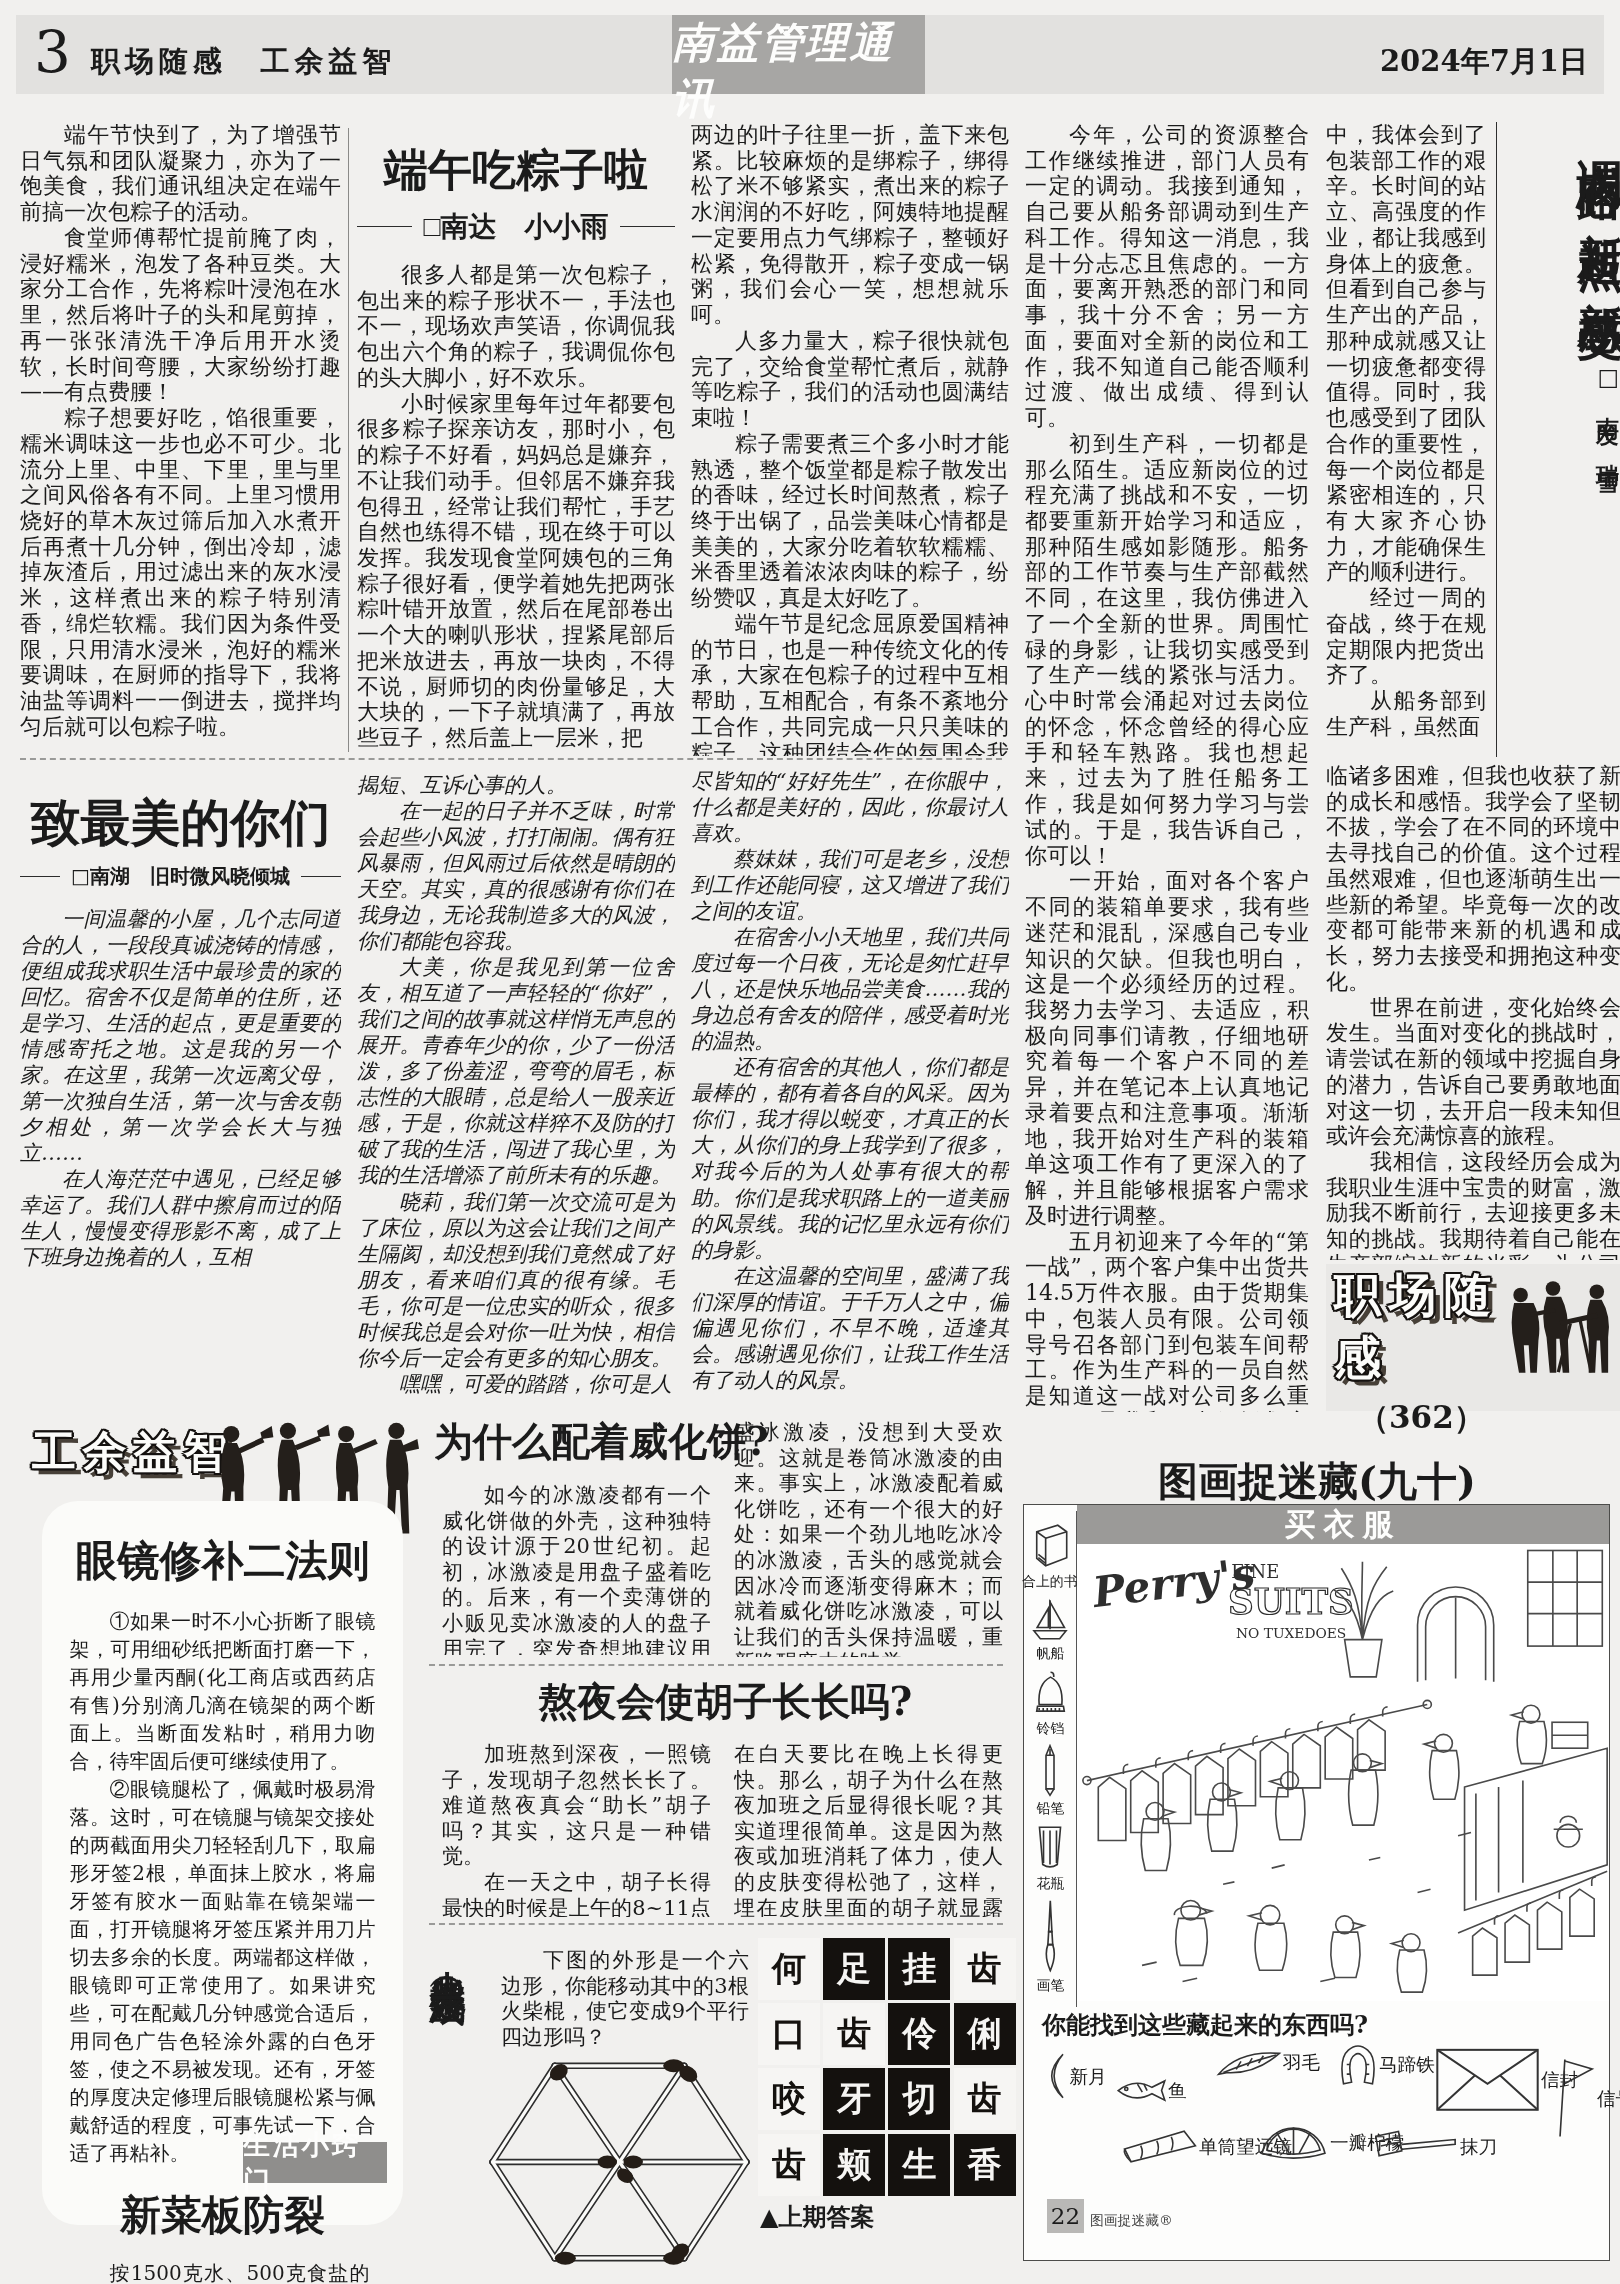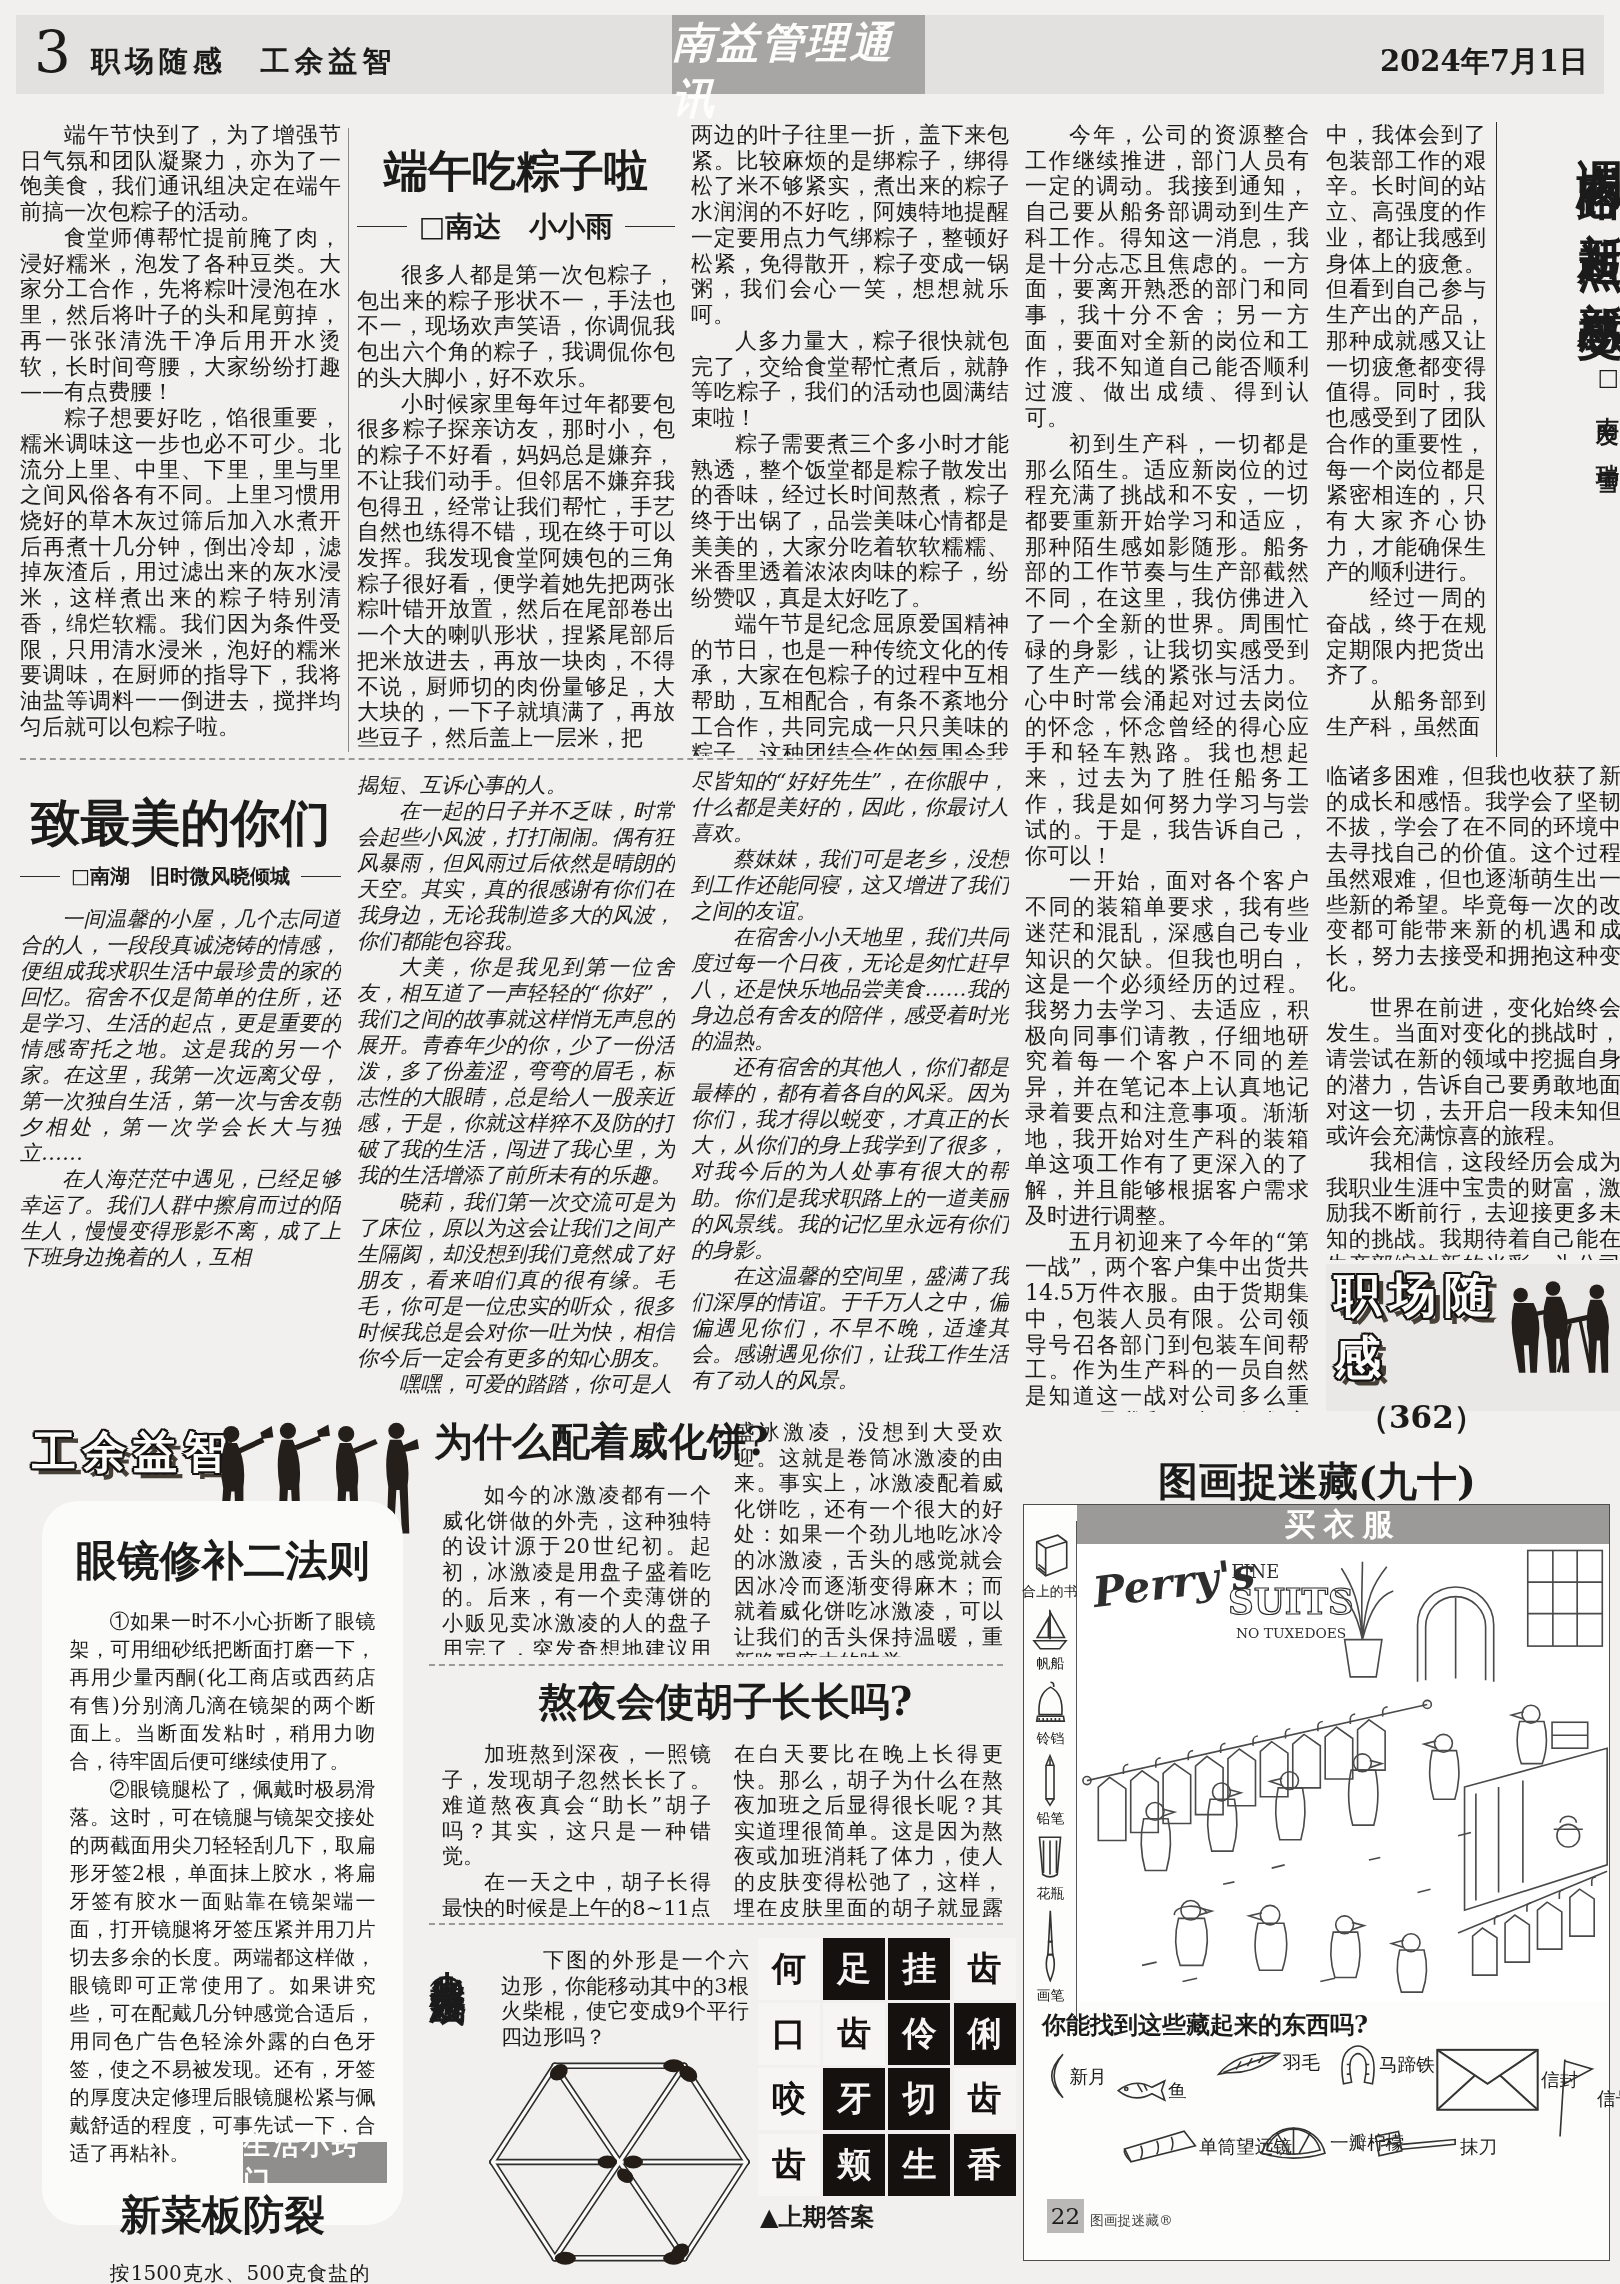--- a/index.html
+++ b/index.html
@@ -68,21 +68,21 @@
       background:#f6f5f3;color:#14110e;}
   .gc.b{background:#14110e;color:#f6f5f3;}
   .answerlbl{left:760px;top:2201px;font-size:24px;font-weight:bold;}
 
   
   .hptitle{left:1017px;top:1454px;width:600px;text-align:center;font-size:40px;font-weight:bold;}
   .frame{left:1023px;top:1504px;width:587px;height:757px;background:#fdfdfc;border:1.6px solid #4c4c4a;box-sizing:border-box;}
   .scenebar{position:absolute;left:53px;top:0;width:532px;height:39px;background:#9b9a98;
             display:flex;align-items:center;justify-content:center;color:#fdfdfc;
             font-size:31px;font-weight:bold;letter-spacing:8px;}
-  .sidebar{position:absolute;left:0;top:16px;width:53px;height:496px;border-right:0.8px solid #555;
+  .sidebar{position:absolute;left:0;top:6px;width:53px;height:496px;border-right:0.8px solid #555;
            display:flex;flex-direction:column;align-items:center;padding-top:11.3px;box-sizing:border-box;gap:4.9px;}
   .sbitem{display:flex;flex-direction:column;align-items:center;}
   .sblabel{font-size:15.4px;margin-top:1.6px;white-space:nowrap;transform:scale(0.9);}
   .question{position:absolute;left:18px;top:504px;font-size:24px;font-weight:bold;}
   .itemarea{position:absolute;left:0;top:535px;width:587px;height:170px;}
   .hitem{position:absolute;display:flex;flex-direction:row;align-items:center;}
   .hlabel{font-size:18.6px;margin-top:1.6px;white-space:nowrap;}
   .pagenum22{position:absolute;left:23px;top:694px;width:37px;height:34px;background:#b9b8b6;
              display:flex;align-items:center;justify-content:center;font-size:23px;}
   .hpfooter{position:absolute;left:66px;top:707px;font-size:13.8px;color:#444;}
@@ -102,21 +102,21 @@
   <div class="abs hdate">2024年7月1日</div>
 
   <div class="col bt" style="left:20px;top:122px;width:321px;height:634px;">
     <p>端午节快到了，为了增强节日气氛和团队凝聚力，亦为了一饱美食，我们通讯组决定在端午前搞一次包粽子的活动。</p>
     <p>食堂师傅帮忙提前腌了肉，浸好糯米，泡发了各种豆类。大家分工合作，先将粽叶浸泡在水里，然后将叶子的头和尾剪掉，再一张张清洗干净后用开水烫软，长时间弯腰，大家纷纷打趣——有点费腰！</p>
     <p>粽子想要好吃，馅很重要，糯米调味这一步也必不可少。北流分上里、中里、下里，里与里之间风俗各有不同。上里习惯用烧好的草木灰过筛后加入水煮开后再煮十几分钟，倒出冷却，滤掉灰渣后，用过滤出来的灰水浸米，这样煮出来的粽子特别清香，绵烂软糯。我们因为条件受限，只用清水浸米，泡好的糯米要调味，在厨师的指导下，我将油盐等调料一一倒进去，搅拌均匀后就可以包粽子啦。</p>
   </div>
 
   <div class="vrule" style="left:348px;top:128px;height:624px;"></div>
 
-  <div class="col" style="left:357px;top:122px;width:318px;height:634px;">
+  <div class="col" style="left:357px;top:122px;width:318px;height:634px;font-family:Liberation Serif, serif;">
     <div class="atitle" style="font-size:44px;margin-top:24px;">端午吃粽子啦</div>
     <div class="authrow">
       <span class="rule"></span>
       <span class="authname">□南达　小小雨</span>
       <span class="rule"></span>
     </div>
     <div class="bt jt">
       <p>很多人都是第一次包粽子，包出来的粽子形状不一，手法也不一，现场欢声笑语，你调侃我包出六个角的粽子，我调侃你包的头大脚小，好不欢乐。</p>
       <p>小时候家里每年过年都要包很多粽子探亲访友，那时小，包的粽子不好看，妈妈总是嫌弃，不让我们动手。但邻居不嫌弃我包得丑，经常让我们帮忙，手艺自然也练得不错，现在终于可以发挥。我发现食堂阿姨包的三角粽子很好看，便学着她先把两张粽叶错开放置，然后在尾部卷出一个大的喇叭形状，捏紧尾部后把米放进去，再放一块肉，不得不说，厨师切的肉份量够足，大大块的，一下子就填满了，再放些豆子，然后盖上一层米，把</p>
     </div>

